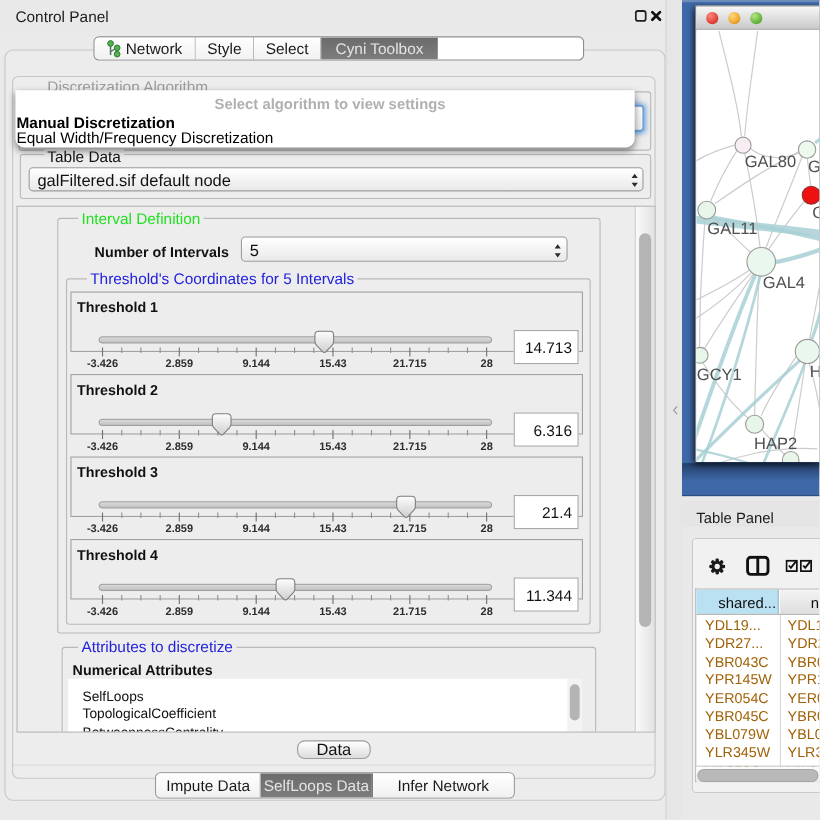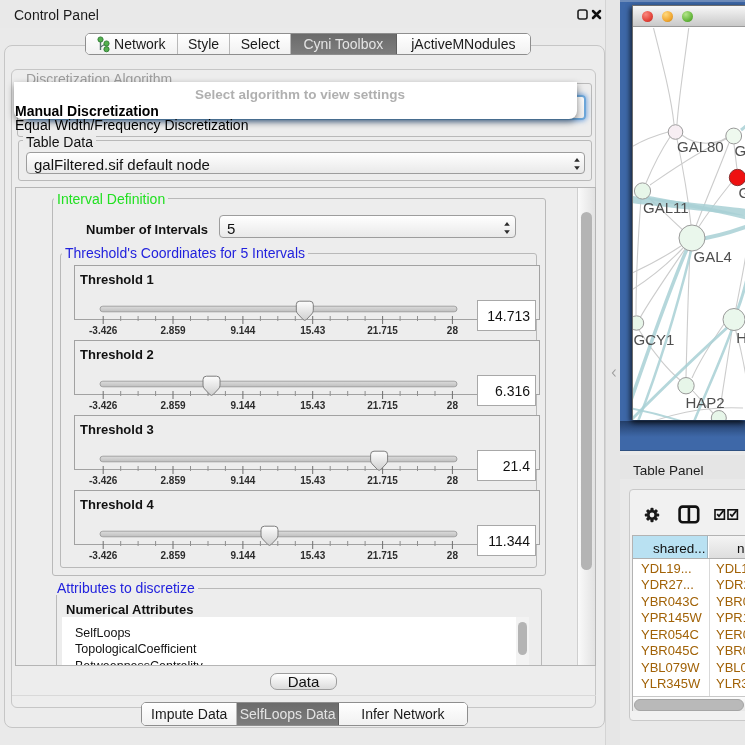--- a/index.html
+++ b/index.html
@@ -11,30 +11,30 @@
 #innerpanel { position:absolute; left:11px; top:69px; width:585px; height:639px; border:1px solid #c6c6c6; border-radius:6px; background:#ededed; }
 
 .tabbar { position:absolute; display:flex; background:#fff; border:1px solid #8e8e8e; border-radius:5px; overflow:hidden; z-index:10; }
 .tabbar .seg { display:flex; align-items:center; justify-content:center; font-size:14px; color:#1a1a1a; height:100%; border-right:1px solid #b9b9b9; background:linear-gradient(#ffffff,#f1f1f1); }
 .tabbar .seg:last-child { border-right:none; }
 .tabbar .seg.dark { background:linear-gradient(#6b6b6b,#7d7d7d); color:#e4e4e4; border-right-color:#5f5f5f; }
 #toptabs { left:85px; top:33px; width:446px; height:22px; }
 #bottabs { left:141px; top:702px; width:327px; height:24px; }
 
 .groupbox { position:absolute; border:1px solid #b9b9b9; border-radius:3px; }
-.gtitle { position:absolute; background:#ededed; padding:0 3px; font-size:14px; line-height:14px; z-index:2; }
+.gtitle { position:absolute; background:#ededed; padding:0 3px; font-size:14px; line-height:14px; z-index:2;margin-left:17px; }
 
 .combo { position:absolute; border:1px solid #9d9d9d; border-radius:4px; background:linear-gradient(#ffffff,#e9e9e9); }
 .combo .ct { position:absolute; left:7px; font-size:15px; color:#111; }
 
-.throw { position:absolute; left:58px; width:466px; height:55px; border:1px solid #a2a2a2; background:#ededed; }
+.throw { position:absolute; left:48px; width:466px; height:55px; border:1px solid #a2a2a2; background:#ededed; }
 .thlab { position:absolute; left:5px; top:6px; font-size:13px; font-weight:bold; color:#111; }
 .valbox { position:absolute; left:402px; top:34px; width:59px; height:31px; background:#fff; border:1px solid #a8a8a8; display:flex; align-items:center; justify-content:flex-end; padding-right:5px; font-size:14px; color:#111; }
 
-#popup { position:absolute; left:14px; top:82px; width:563px; height:37px; background:#fff; border-radius:0 0 8px 8px; box-shadow:0 3px 7px rgba(0,0,0,0.45); z-index:50; }
+#popup { position:absolute; left:14px; top:82px; width:563px; height:52px; background:#fff; border-radius:0 0 8px 8px; box-shadow:0 3px 7px rgba(0,0,0,0.45); z-index:50; }
 #popup .ph { position:absolute; left:181px; top:5px; font-size:13.5px; font-weight:bold; color:#b0b0b0; }
 #popup .i1 { position:absolute; left:1px; top:20.5px; font-size:14px; font-weight:bold; color:#000; }
 #popup .i2 { position:absolute; left:1px; top:35px; font-size:14px; color:#000; }
 
 #scrollpane { position:absolute; left:15px; top:187px; width:581px; height:479px; border:1px solid #b5b5b5; background:#ededed; overflow:hidden; }
 #vsb { position:absolute; left:561px; top:0; width:18px; height:477px; background:linear-gradient(to right,#fafafa,#e2e2e2); border-left:1px solid #cfcfcf; }
 #vsb .thumb { position:absolute; left:3px; top:24px; width:11px; height:358px; border-radius:5.5px; background:#b4b4b4; }
 
 #tablebar { position:absolute; left:620px; top:455px; width:125px; height:24px; background:#e5e5e5; }
 .trow { position:absolute; left:0; width:113px; height:16.5px; font-size:13px; color:#a16207; }
@@ -75,21 +75,20 @@
           <line x1="3.5" y1="4" x2="3.5" y2="14" stroke="#55736b" stroke-width="1.4"></line>
           <line x1="3.5" y1="11" x2="9" y2="7.5" stroke="#55736b" stroke-width="1.2"></line>
           <circle cx="3.5" cy="3.5" r="2.6" fill="#55b04f" stroke="#2f7a34" stroke-width="0.9"></circle>
           <circle cx="9.5" cy="7.5" r="2.6" fill="#55b04f" stroke="#2f7a34" stroke-width="0.9"></circle>
           <circle cx="9.5" cy="13.2" r="2.6" fill="#55b04f" stroke="#2f7a34" stroke-width="0.9"></circle>
         </svg>
       Network</div>
     <div class="seg" style="width:53px">Style</div>
     <div class="seg" style="width:61px">Select</div>
     <div class="seg dark" style="width:106px">Cyni Toolbox</div>
-    <div class="seg" style="width:134px">jActiveMNodules</div>
   </div>
 
   <div class="groupbox" style="left:17px;top:83px;width:575px;height:54px"></div>
   <div class="gtitle" style="left:23px;top:72px;color:#9c9c9c;background:transparent">Discretization Algorithm</div>
   <div class="combo" style="left:26px;top:95px;width:560px;height:25px;border:2px solid #6ca6d9;box-shadow:0 0 5px 1px rgba(90,150,220,0.8);background:linear-gradient(#fdfdfd,#ededed)"></div>
 
   <div class="groupbox" style="left:18px;top:140px;width:574px;height:41px"></div>
   <div class="gtitle" style="left:23px;top:134.5px;color:#111;background:#ececec">Table Data</div>
   <div class="combo" style="left:26px;top:152px;width:559px;height:22px">
     <span class="ct" style="top:3px">galFiltered.sif default node</span>

